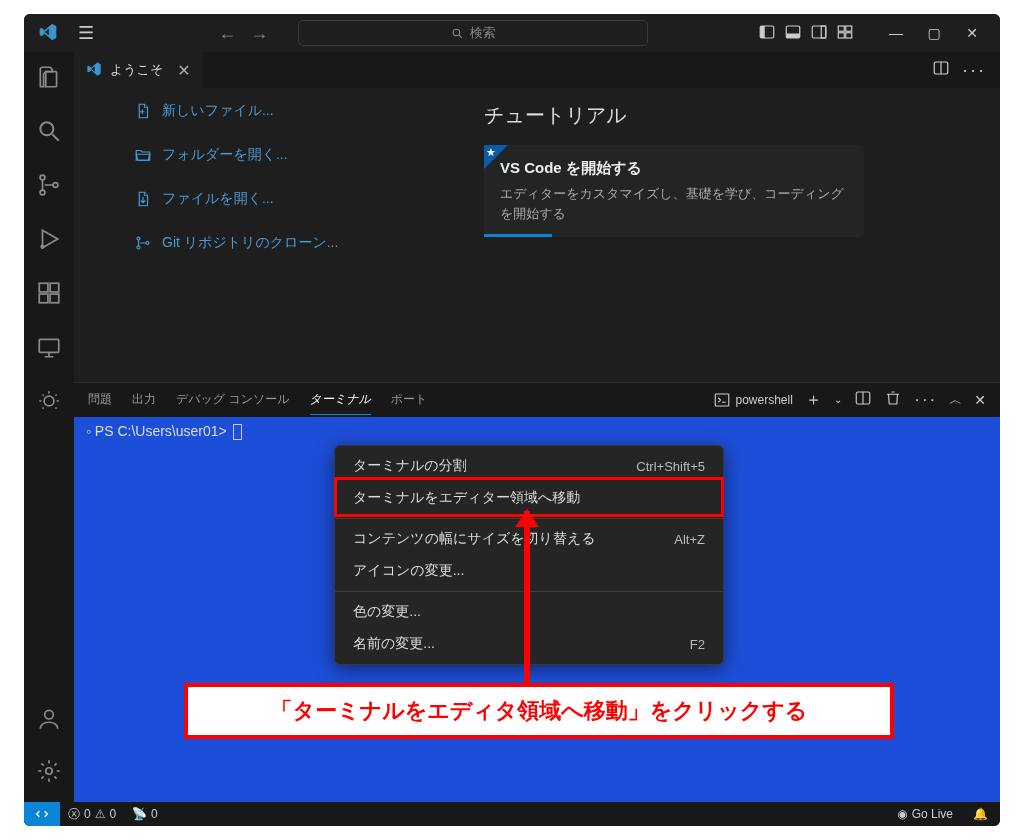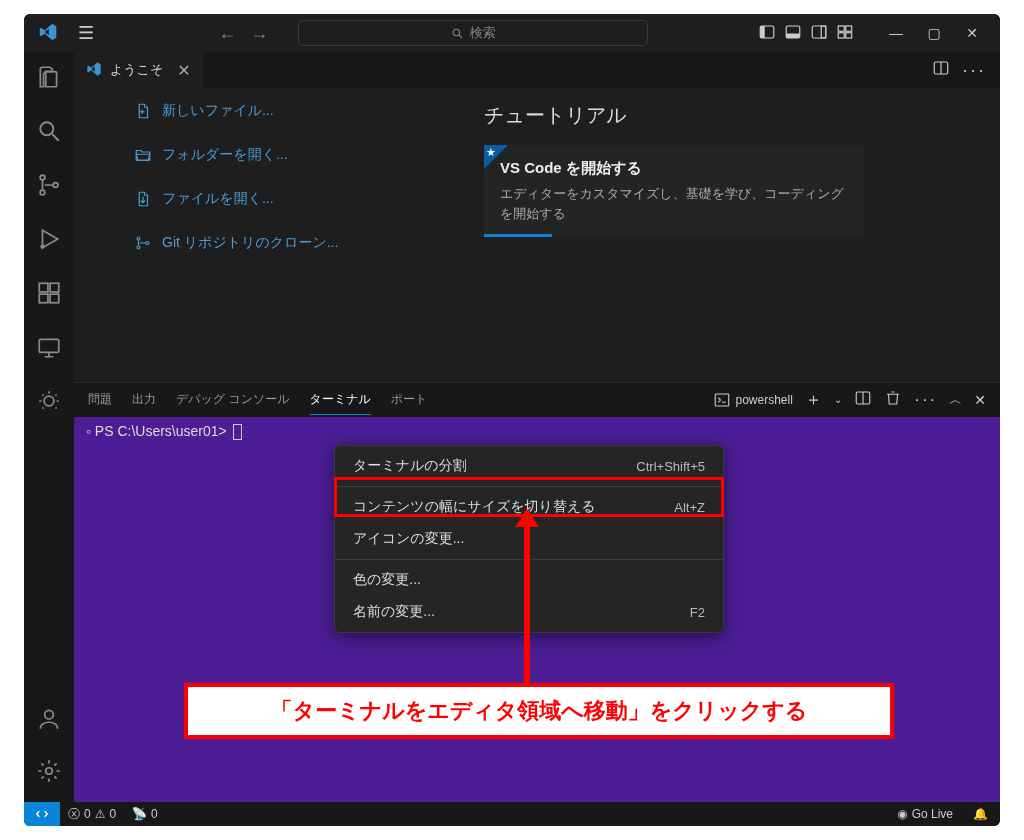--- a/index.html
+++ b/index.html
@@ -38,25 +38,25 @@
   .start-list a svg{width:18px;height:18px;}
   .tutorial-card { background:#232424; border-radius:4px; padding:14px 16px; width:380px; position:relative; }
   .tutorial-card .star-corner { position:absolute; left:0; top:0; width:0;height:0; border-top:24px solid #0a5ca8; border-right:24px solid transparent; }
   .tutorial-card .star { position:absolute; left:2px; top:1px; color:#fff; font-size:11px;}
   .tutorial-card .t-title{ color:#eee; font-weight:600; font-size:15px; margin-bottom:6px;}
   .tutorial-card .t-desc{ color:#aaa; font-size:13px; line-height:1.5;}
   .tutorial-card .progress{ position:absolute; bottom:0; left:0; height:3px; width:18%; background:#0a84d6;}
 
   .panel { height:420px; border-top:1px solid #2a2a2a; background:#181818; display:flex; flex-direction:column; position:relative;justify-content:space-between;}
   .panel-tabs { height:34px; display:flex; align-items:center; gap:20px; padding:0 14px; font-size:12px; color:#9a9a9a; border-bottom:1px solid #181818;}
-  .panel-tabs .ptab.active { color:#fff; border-bottom:1px solid #0a84d6; padding-bottom:6px; padding-top:6px;}
+  .panel-tabs .ptab.active { color:#fff; border-bottom:1px solid #0a84d6; padding-bottom:6px; padding-top:6px;font-style:italic;}
   .panel-tabs .ptab { padding-top:6px; padding-bottom:6px;}
   .panel-actions { margin-left:auto; display:flex; align-items:center; gap:12px; color:#ccc; }
   .panel-actions .ps-label{ display:flex; align-items:center; gap:5px; font-size:12px; color:#ccc; }
-  .terminal-body { flex:1; background:#4c1d95; padding:6px 12px; font-family:Consolas,monospace; font-size:14px; color:#ddd; position:relative;}
+  .terminal-body { flex:1; background:#1d4ed8; padding:6px 12px; font-family:Consolas,monospace; font-size:14px; color:#ddd; position:relative;}
   .prompt-line { white-space:pre; }
   .cursor { display:inline-block; width:9px; height:16px; border:1px solid #ccc; vertical-align:middle; margin-left:2px;}
 
   .context-menu { position:absolute; left:260px; top:28px; width:390px; background:#252526; border:1px solid #3a3a3a; border-radius:6px; box-shadow:0 4px 18px rgba(0,0,0,.5); padding:4px 0; font-size:14px; color:#ddd; z-index:10;}
   .context-menu .mi { display:flex; justify-content:space-between; align-items:center; padding:7px 18px; }
   .context-menu .sep{ height:1px; background:#3c3c3c; margin:4px 0;}
   .context-menu .shortcut{ color:#bbb; font-size:13px;}
 
   .red-box1 { position:absolute; left:260px; top:60px; width:390px; height:40px; border:3px solid red; z-index:20; pointer-events:none;}
   .red-arrow { position:absolute; left:450px; top:94px; width:6px; height:176px; background:red; z-index:19;}
@@ -264,20 +264,24 @@
         </div>
         <div class="terminal-body">
           <span class="prompt-line">◦ PS C:\Users\user01&gt; </span><span class="cursor"></span>
 
           
           <div class="context-menu">
             <div class="mi">
                 <span>ターミナルの分割</span>
                 <span class="shortcut">Ctrl+Shift+5</span>
               </div>
+            <div class="mi">
+                <span>ターミナルをエディター領域へ移動</span>
+                <span class="shortcut"></span>
+              </div>
             <div class="sep"></div>
             <div class="mi">
                 <span>コンテンツの幅にサイズを切り替える</span>
                 <span class="shortcut">Alt+Z</span>
               </div>
             <div class="mi">
                 <span>アイコンの変更...</span>
                 <span class="shortcut"></span>
               </div>
             <div class="sep"></div>

